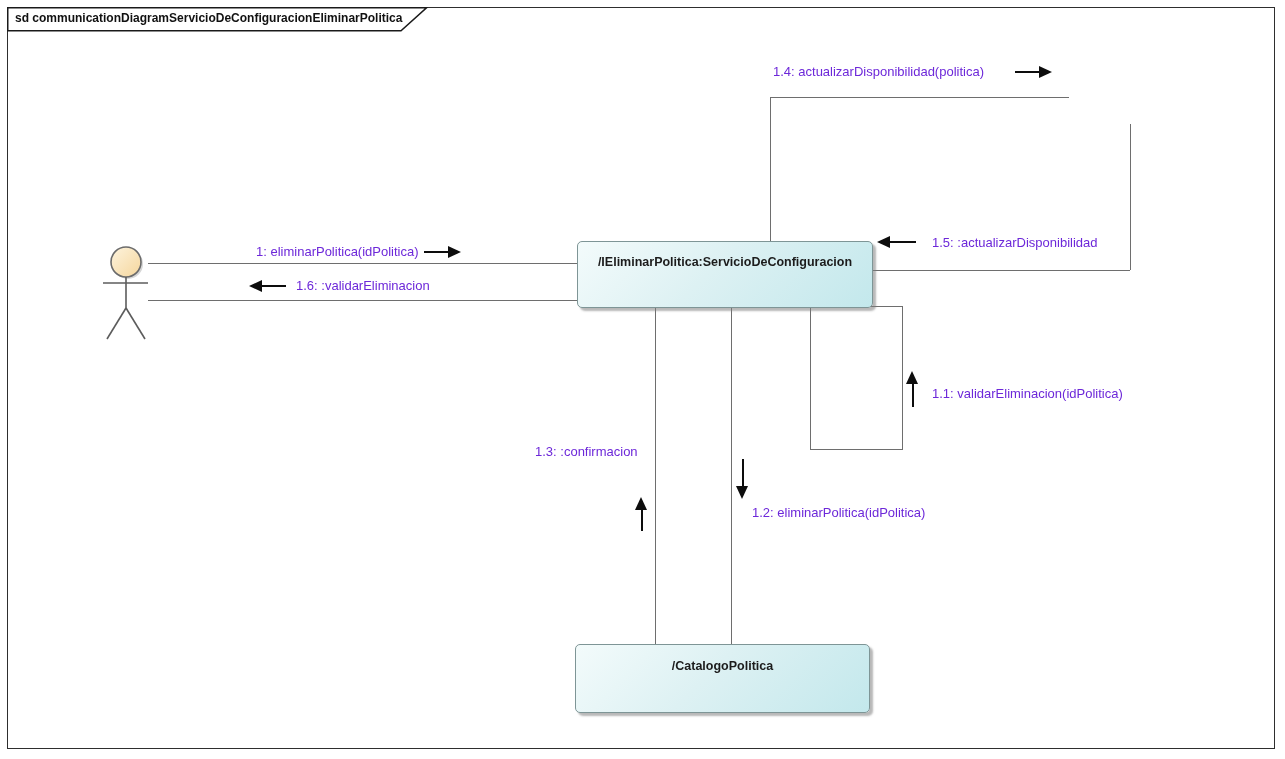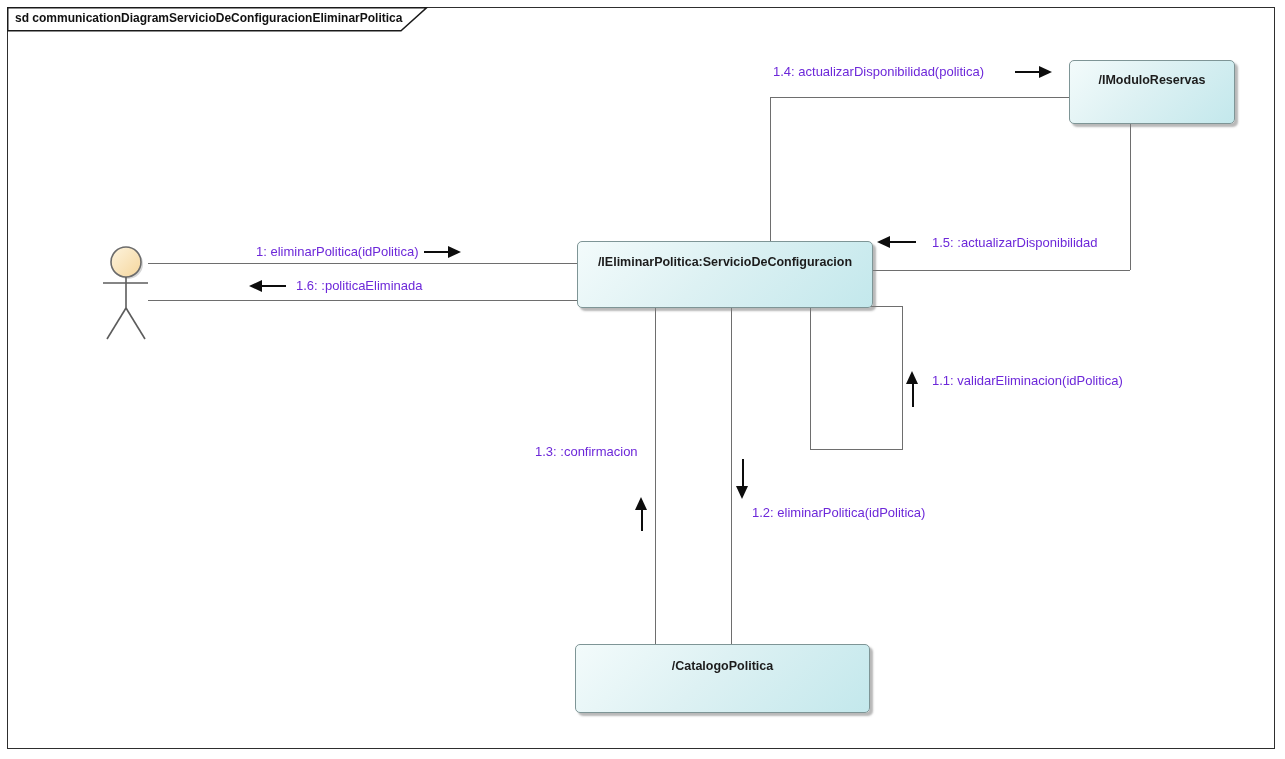--- a/index.html
+++ b/index.html
@@ -65,49 +65,46 @@
   <div class="line" style="left:148px;top:263px;width:429px;height:1px;"></div>
   <div class="line" style="left:148px;top:300px;width:429px;height:1px;"></div>
   <div class="line" style="left:770px;top:97px;width:1px;height:144px;"></div>
   <div class="line" style="left:770px;top:97px;width:299px;height:1px;"></div>
   <div class="line" style="left:1130px;top:124px;width:1px;height:146px;"></div>
   <div class="line" style="left:873px;top:270px;width:257px;height:1px;"></div>
   <div class="line" style="left:655px;top:308px;width:1px;height:336px;"></div>
   <div class="line" style="left:731px;top:308px;width:1px;height:336px;"></div>
   <div class="loop" style="left:810px;top:306px;width:93px;height:144px;"></div>
 
-  <div class="node" style="left:1069px;top:60px;width:166px;height:64px;padding-top:12px;">
-    <span>/IModuloReservas</span>
-  </div>
   <div class="node" style="left:577px;top:241px;width:296px;height:67px;padding-top:13px;">
     <span>/IEliminarPolitica:ServicioDeConfiguracion</span>
   </div>
   <div class="node" style="left:575px;top:644px;width:295px;height:69px;padding-top:14px;">
     <span>/CatalogoPolitica</span>
   </div>
 
   <div class="msg" style="left:256px;top:244px;">1: eliminarPolitica(idPolitica)</div>
   <div class="al" style="left:424px;top:251px;width:24px;height:2px;"></div>
   <div class="ah right" style="left:448px;top:246px;"></div>
 
   <div class="ah left" style="left:249px;top:280px;"></div>
   <div class="al" style="left:262px;top:285px;width:24px;height:2px;"></div>
-  <div class="msg" style="left:296px;top:278px;">1.6: :politicaEliminada</div>
+  <div class="msg" style="left:296px;top:278px;">1.6: :validarEliminacion</div>
 
   <div class="msg" style="left:773px;top:64px;">1.4: actualizarDisponibilidad(politica)</div>
   <div class="al" style="left:1015px;top:71px;width:24px;height:2px;"></div>
   <div class="ah right" style="left:1039px;top:66px;"></div>
 
   <div class="ah left" style="left:877px;top:236px;"></div>
   <div class="al" style="left:890px;top:241px;width:26px;height:2px;"></div>
   <div class="msg" style="left:932px;top:235px;">1.5: :actualizarDisponibilidad</div>
 
   <div class="ah up" style="left:906px;top:371px;"></div>
   <div class="al" style="left:912px;top:384px;width:2px;height:23px;"></div>
-  <div class="msg" style="left:932px;top:373px;">1.1: validarEliminacion(idPolitica)</div>
+  <div class="msg" style="left:932px;top:386px;">1.1: validarEliminacion(idPolitica)</div>
 
   <div class="msg" style="left:535px;top:444px;">1.3: :confirmacion</div>
   <div class="ah up" style="left:635px;top:497px;"></div>
   <div class="al" style="left:641px;top:510px;width:2px;height:21px;"></div>
 
   <div class="al" style="left:742px;top:459px;width:2px;height:27px;"></div>
   <div class="ah down" style="left:736px;top:486px;"></div>
   <div class="msg" style="left:752px;top:505px;text-align:right;">1.2: eliminarPolitica(idPolitica)</div>
 
 </div>

